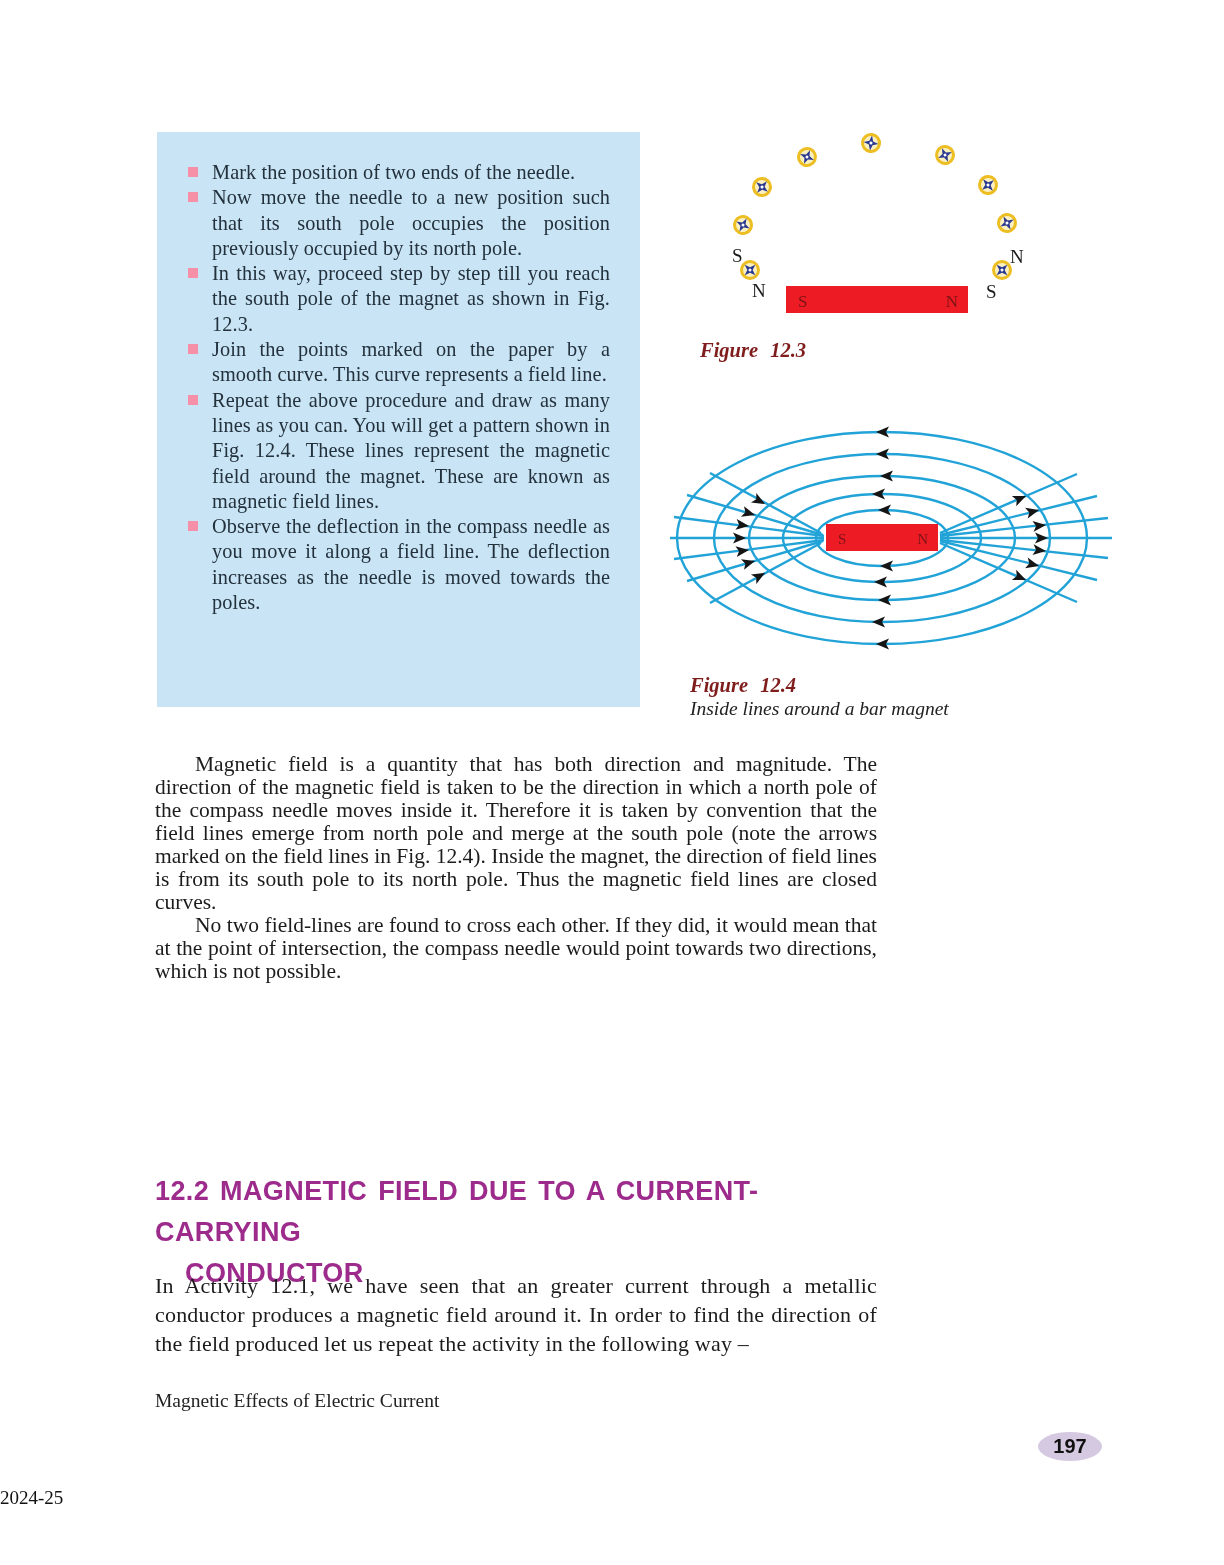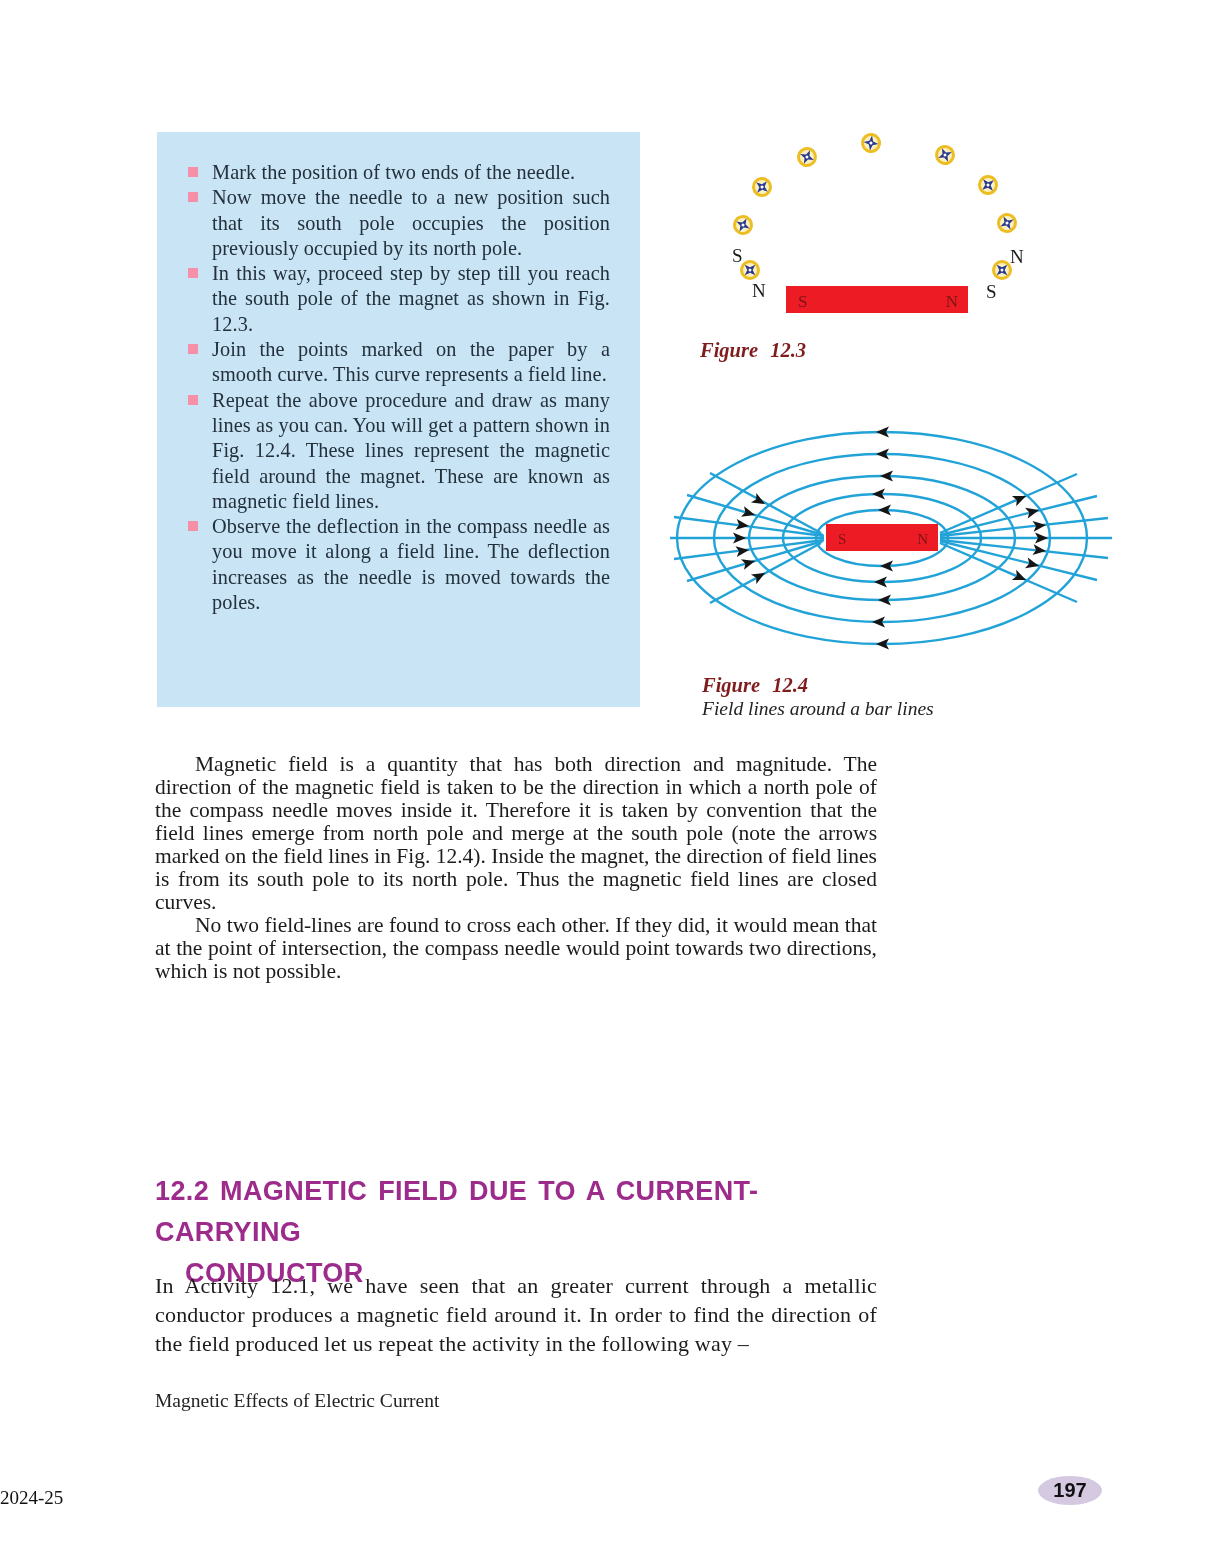--- a/index.html
+++ b/index.html
@@ -30,21 +30,21 @@
       font-size:27px;line-height:41px;color:#9C2B8C;letter-spacing:.4px;word-spacing:3px;}
   .section-heading .line2{display:block;margin-left:30px;}
 
   .section-para{position:absolute;left:155px;top:1271px;width:722px;font-size:22px;line-height:29px;
                 text-align:justify;color:#1c1c1c;letter-spacing:.2px;}
 
   
   .footer-left{position:absolute;left:155px;top:1390px;font-size:19.5px;color:#222;}
   .page-badge{position:absolute;left:1038px;top:1432px;width:64px;height:29px;background:#D5C9E2;
       border-radius:50%;display:flex;align-items:center;justify-content:center;
-      font-family:"Liberation Sans","DejaVu Sans",sans-serif;font-weight:bold;font-size:20px;color:#101010;margin-top:44px;}
+      font-family:"Liberation Sans","DejaVu Sans",sans-serif;font-weight:bold;font-size:20px;color:#101010;}
   .footer-center{position:absolute;left:0;right:0;top:1487px;font-size:19px;color:#111;}
 
   svg text{font-family:"Liberation Serif","DejaVu Serif",serif;}
 </style>
 </head>
 <body>
 
 <div id="page">
 
   <div class="activity-box">
@@ -171,23 +171,23 @@
       </g>
 
       <g>
         <rect x="166" y="106" width="112" height="27" fill="#EC1B24"></rect>
         <text x="178" y="126" font-size="15" fill="#7E1416">S</text>
         <text x="268" y="126" font-size="15" fill="#7E1416" text-anchor="end">N</text>
       </g>
     </svg>
   </div>
 
-  <div class="fig-caption" style="left:690px;top:674px;margin-left:12px;">
+  <div class="fig-caption" style="left:690px;top:674px;">
     <div class="fig-title">Figure 12.4</div>
-    <div class="fig-text">Field lines around a bar lines</div>
+    <div class="fig-text">Inside lines around a bar magnet</div>
   </div>
 
   <div class="bodytext">
     <p>Magnetic field is a quantity that has both direction and magnitude. The direction of the magnetic field is taken to be the direction in which a north pole of the compass needle moves inside it.  Therefore it is taken by convention that the field lines emerge from north pole and merge at the south pole (note the arrows marked on the field lines in Fig. 12.4). Inside the magnet, the direction of field lines is from its south pole to its north pole. Thus the magnetic field lines are closed curves.</p>
     <p>No two field-lines are found to cross each other. If they did, it would mean that at the point of intersection, the compass needle would point towards two directions, which is not possible.</p>
   </div>
 
   <div class="section-heading">
     <span>12.2</span>
     <span>MAGNETIC FIELD DUE TO A CURRENT-CARRYING</span>

